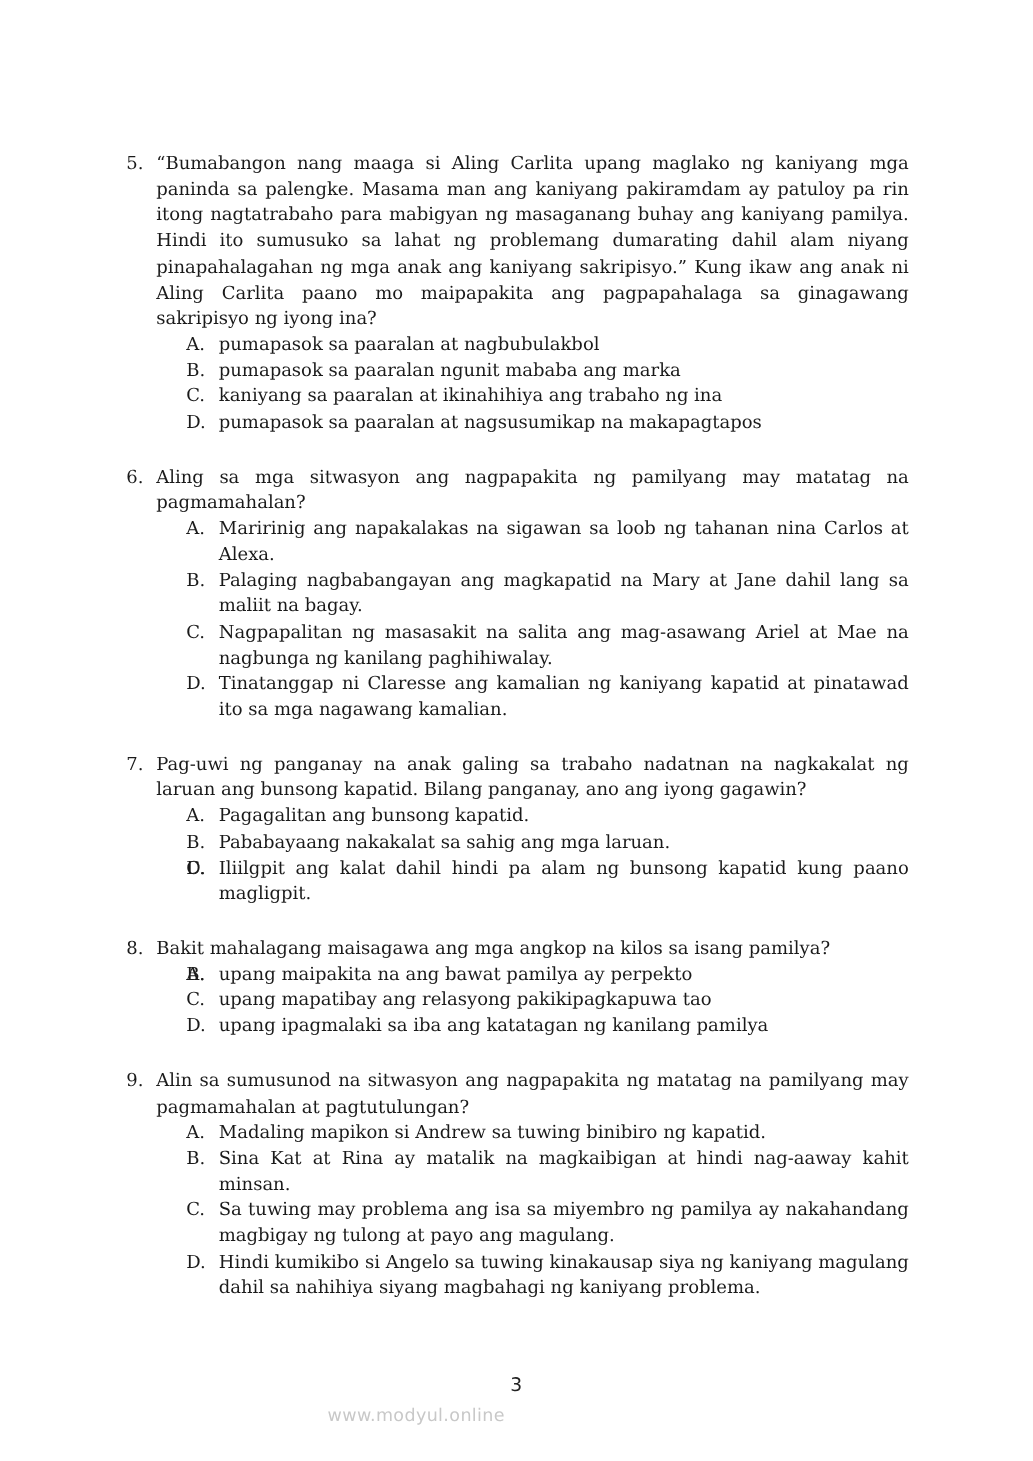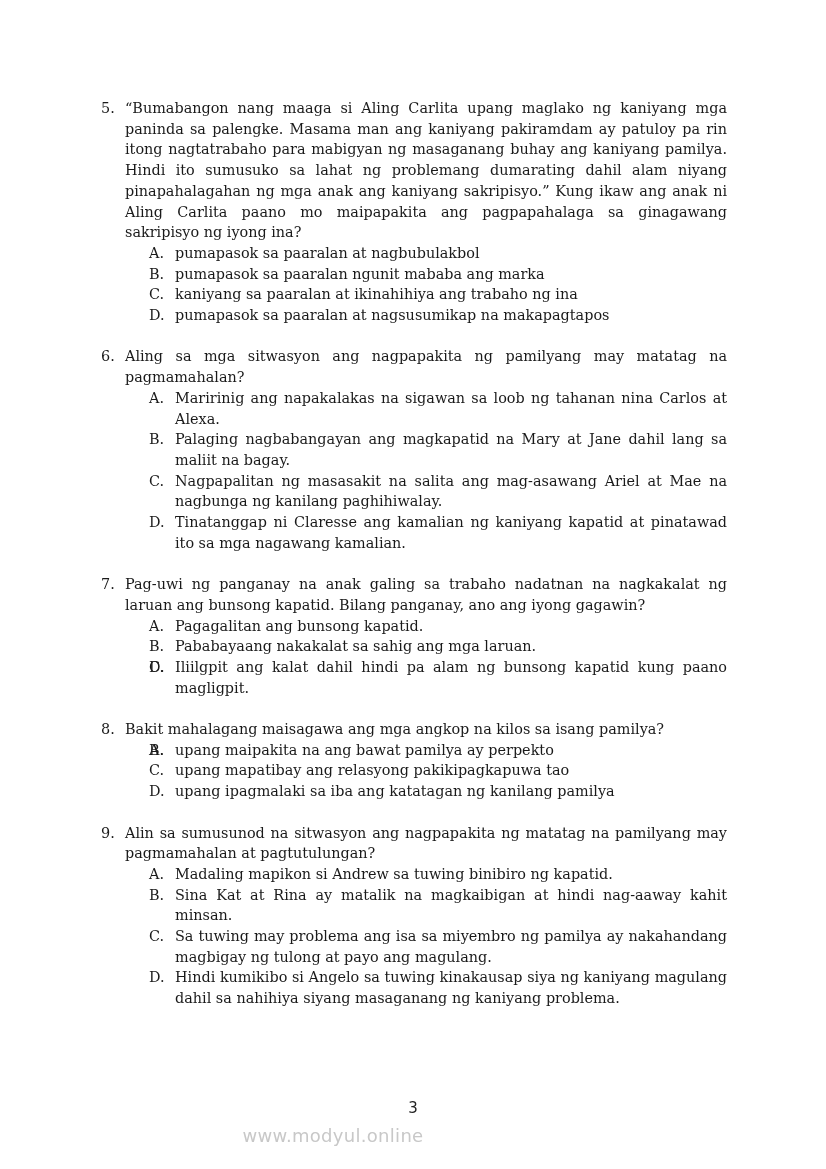--- a/index.html
+++ b/index.html
@@ -8,31 +8,31 @@
     position: absolute; left: 0; top: 0; width: 826px; height: 1169px;
     font-family: "DejaVu Serif", "Liberation Serif", serif;
     color: #1a1a1a;
   }
   .content {
     position: absolute; left: 101px; top: 98px; width: 626px;
     font-size: 14.4px; line-height: 20.7px;
   }
   .question { position: relative; padding-left: 24px; margin-bottom: 20.7px; }
   .qnum { position: absolute; left: 0; top: 0; }
-  .qtext { text-align: justify; }
+  .qtext { text-align: justify; margin-top: 23px; }
   .options { margin: 0; padding: 0; }
   .option { position: relative; padding-left: 74px; text-align: justify; margin-left: -24px; }
   .olabel { position: absolute; left: 48px; top: 0; }
   .footer-num {
     position: absolute; left: 0; width: 826px; top: 1099px; text-align: center;
     font-family: "DejaVu Sans", "Liberation Sans", sans-serif; font-size: 15px; color: #222;
   }
   .footer-url {
     position: absolute; left: 0; width: 666px; top: 1125px; text-align: center;
-    font-family: "DejaVu Sans", "Liberation Sans", sans-serif; font-size: 18px; color: #c8c8c8;
+    font-family: "DejaVu Sans", "Liberation Sans", sans-serif; font-size: 14px; color: #c8c8c8;
     letter-spacing: 0.3px;
   }
 </style>
 </head>
 <body>
 
 <div class="page">
   <div class="content" id="questions">
       <div class="question">
         <span class="qnum">5.</span>
@@ -74,19 +74,19 @@
           <div class="option"><span class="olabel">D.</span><span>upang ipagmalaki sa iba ang katatagan ng kanilang pamilya</span></div>
         </div>
       </div>
       <div class="question">
         <span class="qnum">9.</span>
         <div class="qtext">Alin sa sumusunod na sitwasyon ang nagpapakita ng matatag na pamilyang may pagmamahalan at pagtutulungan?</div>
         <div class="options">
           <div class="option"><span class="olabel">A.</span><span>Madaling mapikon si Andrew sa tuwing binibiro ng kapatid.</span></div>
           <div class="option"><span class="olabel">B.</span><span>Sina Kat at Rina ay matalik na magkaibigan at hindi nag-aaway kahit minsan.</span></div>
           <div class="option"><span class="olabel">C.</span><span>Sa tuwing may problema ang isa sa miyembro ng pamilya ay nakahandang magbigay ng tulong at payo ang magulang.</span></div>
-          <div class="option"><span class="olabel">D.</span><span>Hindi kumikibo si Angelo sa tuwing kinakausap siya ng kaniyang magulang dahil sa nahihiya siyang masaganang ng kaniyang problema.</span></div>
+          <div class="option"><span class="olabel">D.</span><span>Hindi kumikibo si Angelo sa tuwing kinakausap siya ng kaniyang magulang dahil sa nahihiya siyang magbahagi ng kaniyang problema.</span></div>
         </div>
       </div>
     </div>
   <div class="footer-num">3</div>
   <div class="footer-url">www.modyul.online</div>
 </div>
 
 </body></html>

